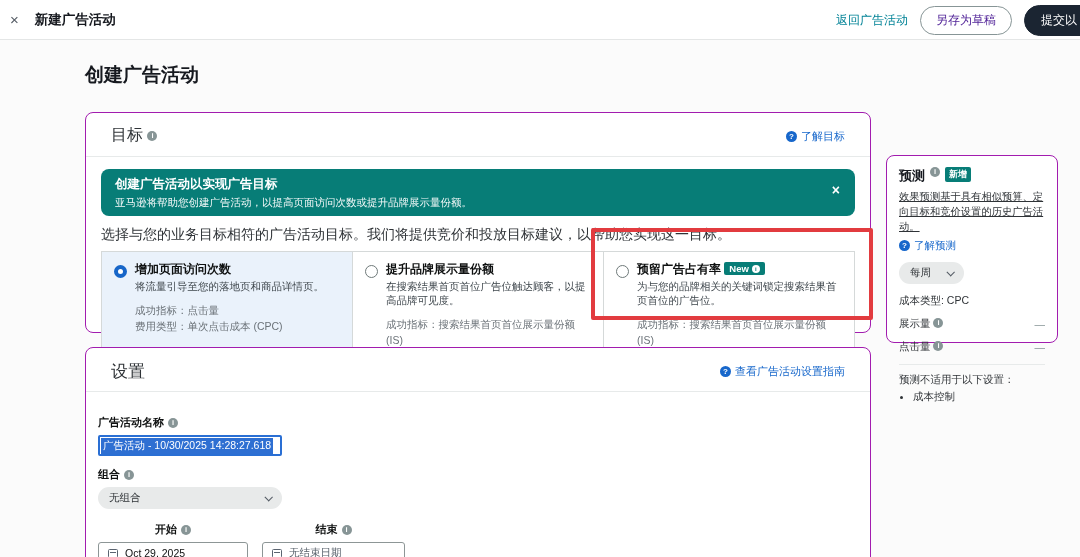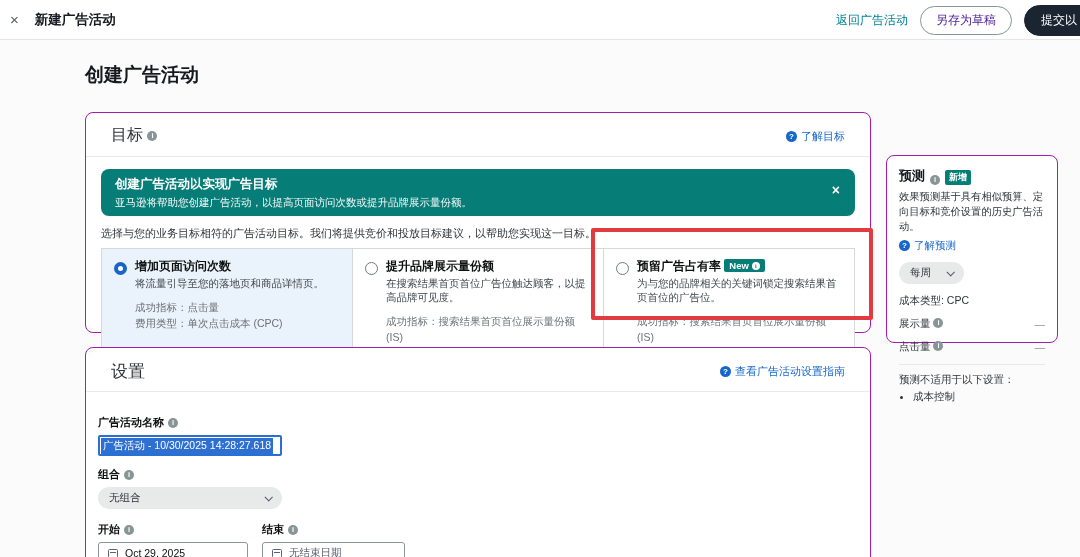--- a/index.html
+++ b/index.html
@@ -25,61 +25,61 @@
 
   .icon-i { display:inline-block; width:10px; height:10px; border-radius:50%; background:#879596; color:#fff; font-size:7.5px; line-height:10px; text-align:center; font-weight:bold; vertical-align:2px; }
   .icon-q { display:inline-block; width:11px; height:11px; border-radius:50%; background:#1767cb; color:#fff; font-size:8px; line-height:11px; text-align:center; font-weight:bold; }
 
   
   #goal-card { left:85px; top:112px; width:786px; height:221px; }
   .banner { margin:12px 15px 0; height:47px; background:#077d77; border-radius:8px; color:#fff; padding:7px 40px 7px 14px; position:relative; }
   .banner-title { font-size:12.5px; font-weight:bold; margin-bottom:3px; }
   .banner-sub { font-size:10.5px; opacity:.95; }
   .banner-x { position:absolute; right:15px; top:13px; font-size:14px; font-weight:bold; color:#fff; cursor:pointer; }
-  .goal-intro { margin:10px 15px 7px; font-size:11px; color:#2f3337; }
+  .goal-intro { margin:10px 15px 7px; font-size:14px; color:#2f3337; }
   .options { margin:0 15px; display:flex; }
   .option { flex:1; border:1px solid #d5d9d9; margin-left:-1px; padding:9px 12px 10px; min-height:74px; background:#fff; cursor:pointer; }
   .option:first-child { margin-left:0; }
   .option.sel { background:#eaf2fb; }
   .opt-top { display:flex; align-items:flex-end; gap:8px; }
   .radio { width:13px; height:13px; border-radius:50%; border:1px solid #6f7a7a; background:#fff; flex:none; margin-top:1px; }
   .radio.on { border:4px solid #1766c8; }
   .opt-title { font-size:12px; font-weight:bold; color:#0f1111; }
   .opt-desc { font-size:10.5px; color:#3f474d; margin:2px 0 0 21px; }
   .opt-metrics { margin:8px 0 0 21px; font-size:10.5px; color:#6b7278; line-height:1.55; }
   .badge-new { display:inline-flex; align-items:center; gap:3px; background:#077d77; color:#fff; font-size:9.5px; font-weight:bold; padding:1px 5px; border-radius:2px; vertical-align:1px; }
   .badge-new .mini-i { display:inline-block; width:8px; height:8px; border-radius:50%; background:#fff; color:#077d77; font-size:6px; line-height:8px; text-align:center; font-weight:bold; }
 
   .red-box { position:absolute; left:591px; top:228px; width:282px; height:92px; border:4px solid #e23b3f; border-radius:2px; z-index:20; pointer-events:none; }
 
   
   #forecast-card { left:886px; top:155px; width:172px; height:188px; padding:11px 12px; }
-  .fc-title-row { display:flex; align-items:flex-end; gap:5px; }
+  .fc-title-row { display:flex; align-items:flex-start; gap:5px; }
   .fc-title { font-size:13px; font-weight:bold; color:#16191f; }
   .badge-teal { background:#077d77; color:#fff; font-size:9px; font-weight:bold; padding:1px 4px; border-radius:2px; }
-  .fc-desc { font-size:10.3px; color:#2f3337; line-height:1.45; margin-top:5px; }
+  .fc-desc { font-size:10.3px; color:#2f3337; line-height:1.45; margin-top:5px;text-decoration:underline; }
   .fc-link { font-size:10.5px; color:#1767cb; margin-top:4px; display:flex; align-items:center; gap:4px; cursor:pointer; }
   .pill { display:inline-flex; align-items:center; gap:16px; background:#e8eaea; border-radius:14px; padding:4px 11px; font-size:10.5px; color:#2f3337; margin-top:9px; cursor:pointer; }
   .chev { width:6px; height:6px; border-right:1.4px solid #545b64; border-bottom:1.4px solid #545b64; transform:rotate(45deg) translateY(-1px); }
   .fc-cost { font-size:10.5px; color:#2f3337; margin-top:10px; }
   .fc-row { display:flex; justify-content:space-between; align-items:center; margin-top:9px; font-size:10.5px; color:#2f3337; }
   .fc-dash { color:#879596; }
   .fc-hr { border:none; border-top:1px solid #e7eaea; margin:10px 0 8px; }
   .fc-note { font-size:10.5px; color:#2f3337; }
   .fc-note li { margin-left:14px; margin-top:3px; }
 
   
   #settings-card { left:85px; top:347px; width:786px; height:300px; border-radius:8px 8px 0 0; }
   .form { padding:12px 12px 0; position:relative; }
   .f-label { font-size:11px; font-weight:bold; color:#0f1111; margin-top:11px; display:flex; align-items:center; gap:4px; }
   .name-input { margin-top:5px; width:184px; height:21px; border:2px solid #2a6fd4; border-radius:2px; background:#fff; display:flex; align-items:center; padding:0 1px; }
   .sel-text { background:#2e6fd2; color:#fff; font-size:10.5px; padding:1px 2px; white-space:nowrap; }
   .pill-wide { width:184px; justify-content:space-between; margin-top:5px; display:flex; }
   .date-row { display:flex; gap:14px; }
-  .date-col .f-label { margin-top:13px; }
+  .date-col .f-label { margin-top:13px;justify-content:center; }
   .date-input { margin-top:5px; height:22px; border:1px solid #8d9696; border-radius:3px; display:flex; align-items:center; gap:7px; padding:0 9px; font-size:10.5px; background:#fff; cursor:pointer; }
   .di-start { width:150px; color:#0f1111; }
   .di-end { width:143px; color:#56606a; }
   .cal { width:10px; height:9px; border:1px solid #5a6470; border-radius:1.5px; position:relative; flex:none; }
   .cal::before { content:""; position:absolute; left:1px; right:1px; top:2px; height:1px; background:#5a6470; }
 </style>
 </head>
 <body>
 
 <div class="topbar">

